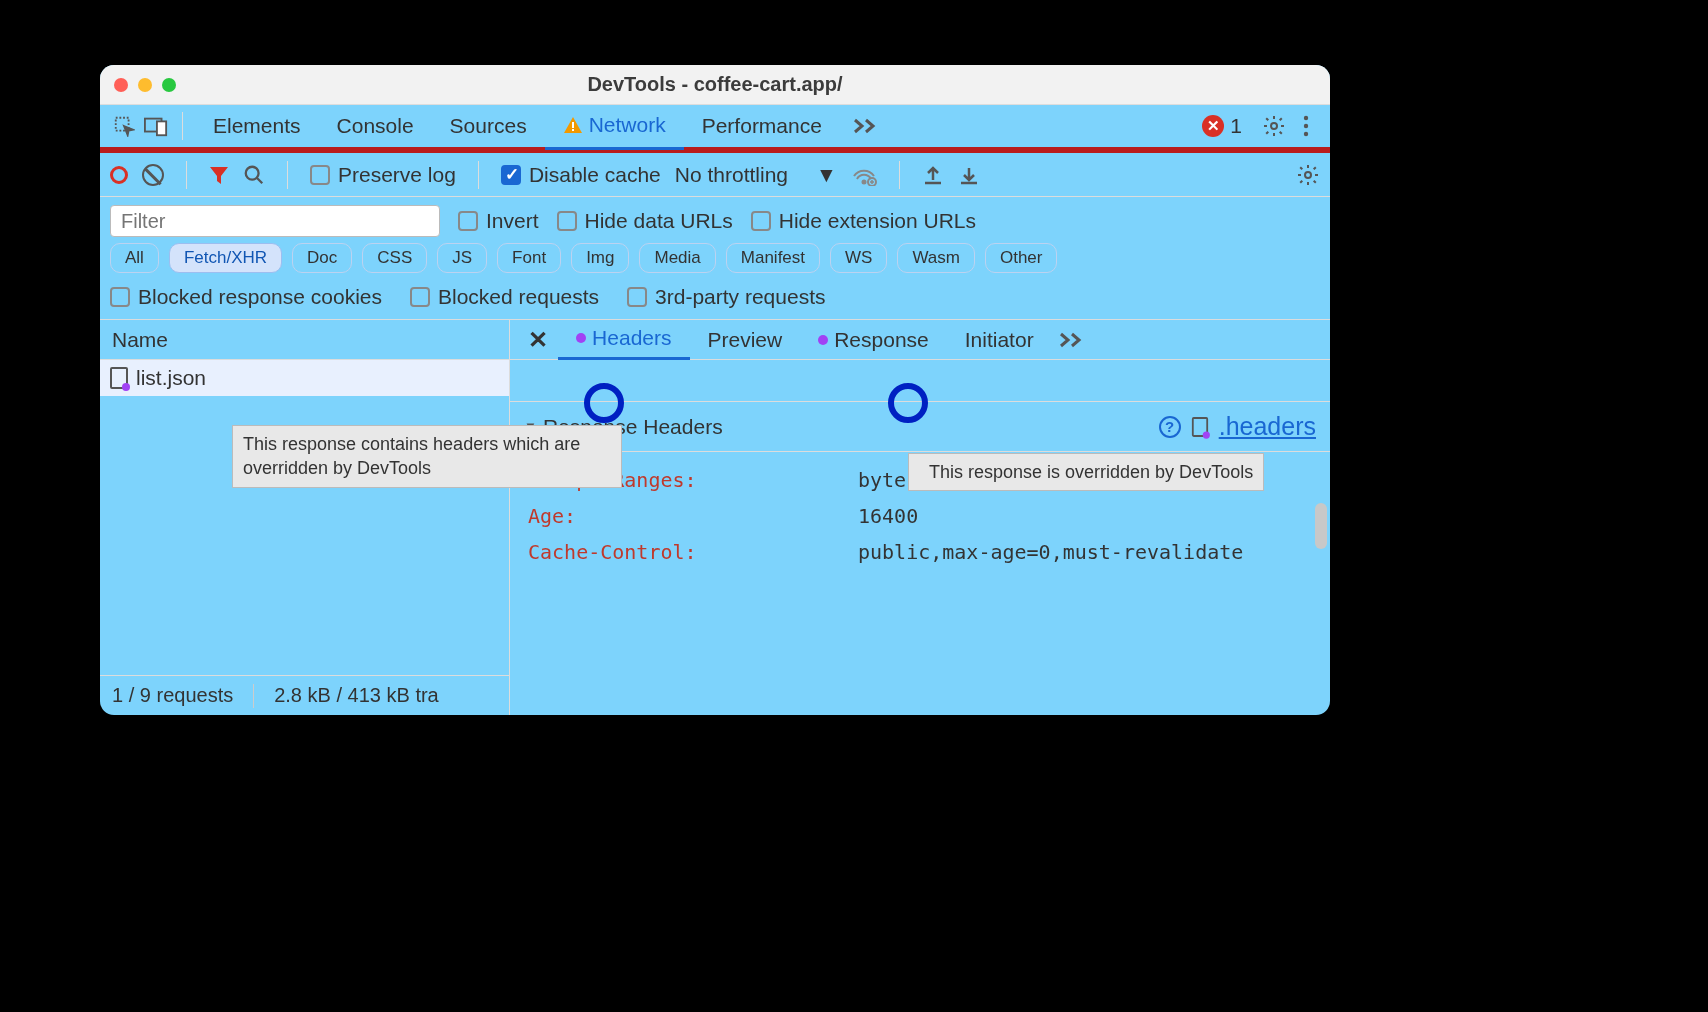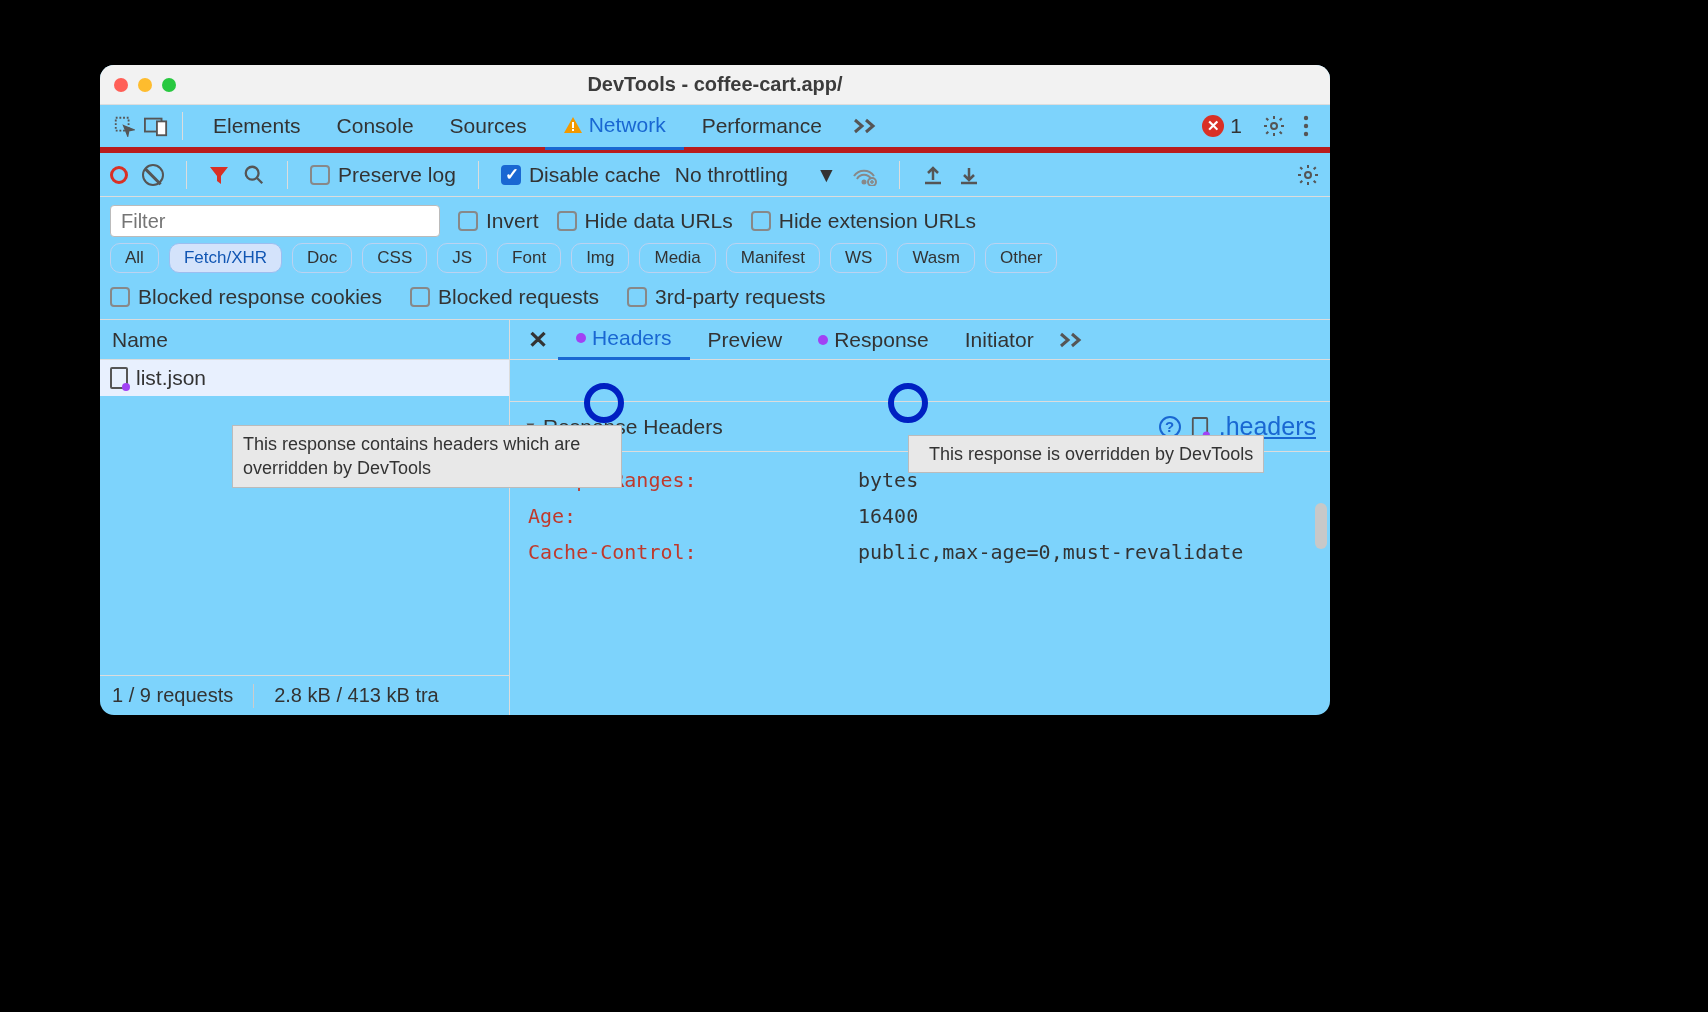--- a/index.html
+++ b/index.html
@@ -362,17 +362,17 @@
           <div><span class="hkey">Accept-Ranges:</span><span class="hval">bytes</span></div>
           <div><span class="hkey">Age:</span><span class="hval">16400</span></div>
           <div><span class="hkey">Cache-Control:</span><span class="hval">public,max-age=0,must-revalidate</span></div>
         </div>
     </div>
   </div>
 
   <div class="scroll-thumb"></div>
 
   <div class="tooltip" style="left:132px;top:360px;">This response contains headers which are overridden by DevTools</div>
-  <div class="tooltip" style="left:808px;top:370px;white-space:nowrap;padding-left:20px;">This response is overridden by DevTools</div>
+  <div class="tooltip" style="left:808px;top:388px;white-space:nowrap;padding-left:20px;">This response is overridden by DevTools</div>
 
   <div class="anno" style="left:484px;top:318px;"></div>
   <div class="anno" style="left:788px;top:318px;"></div>
 </div>
 
 </body></html>

